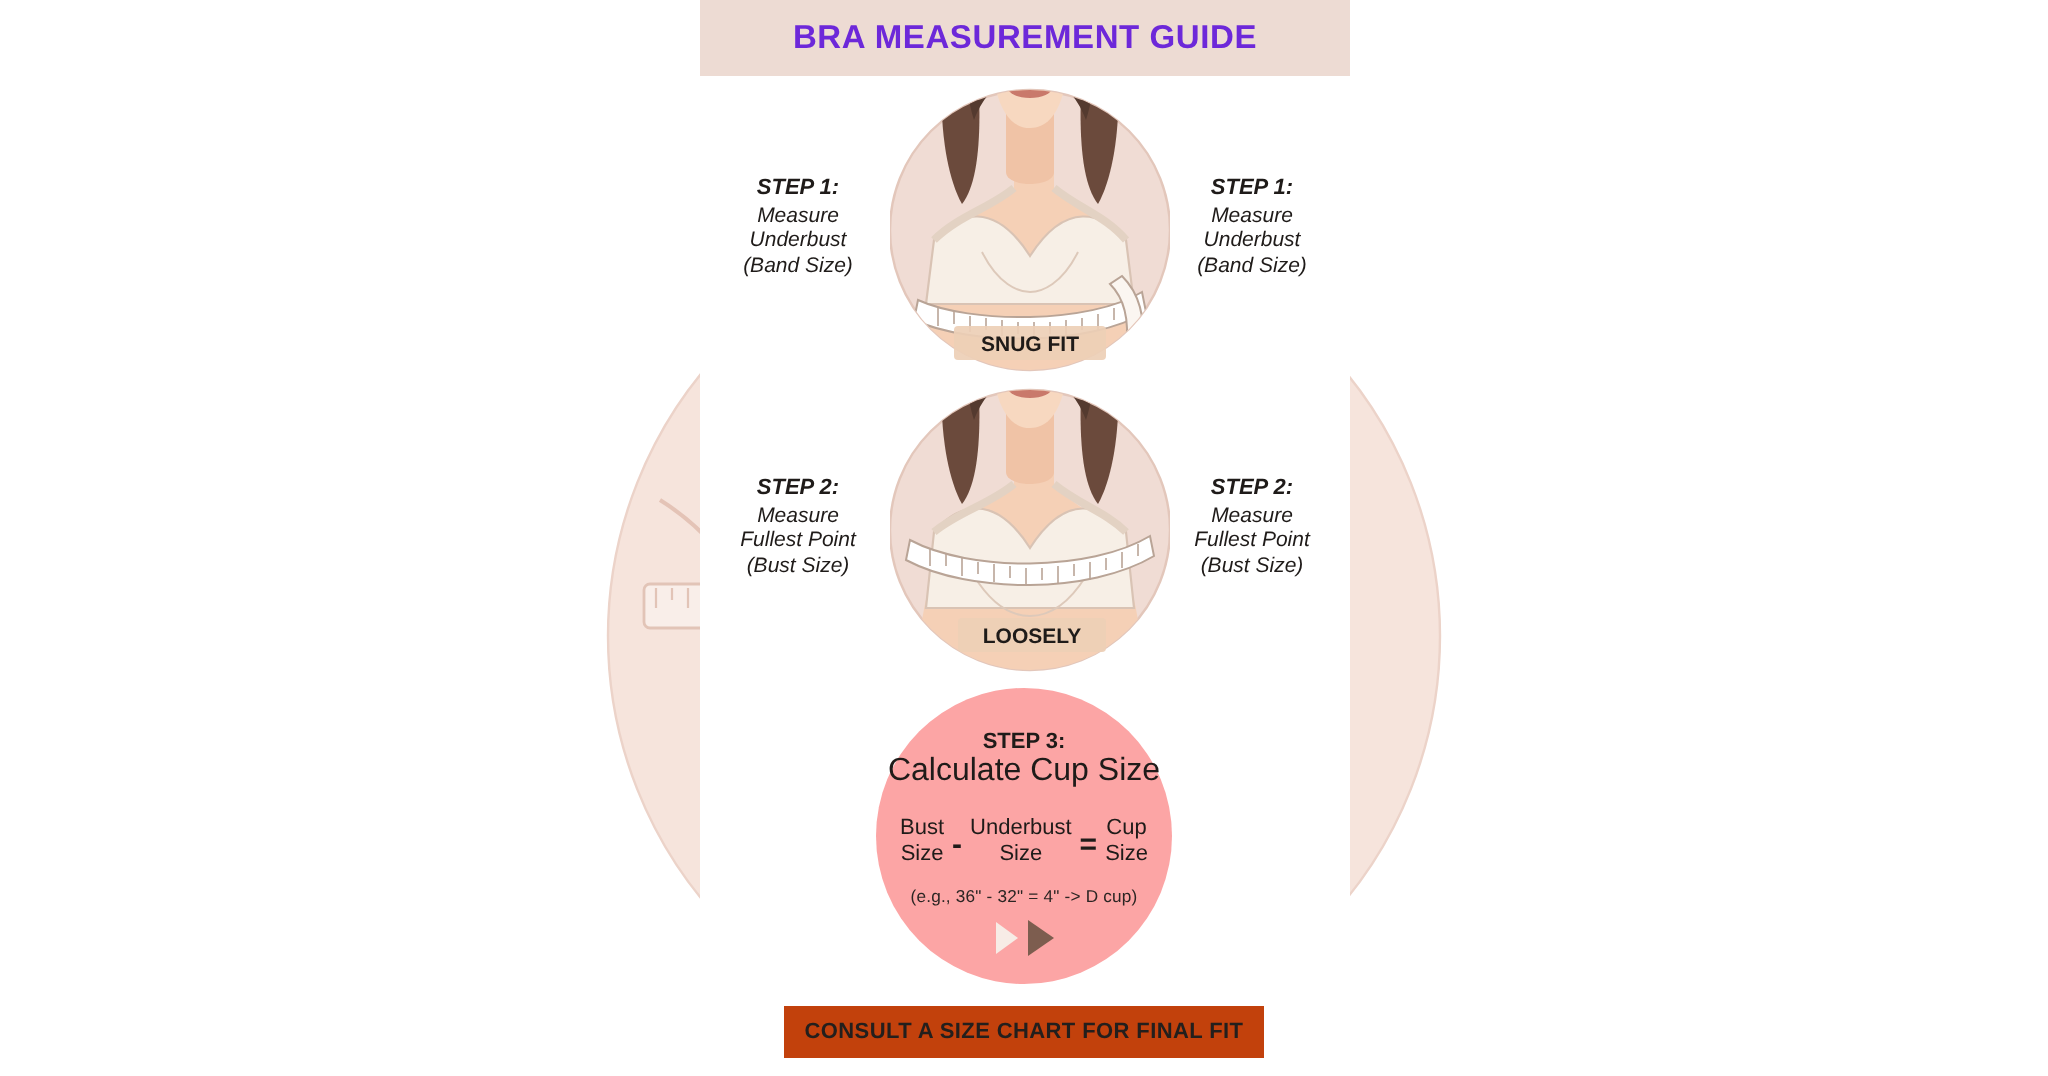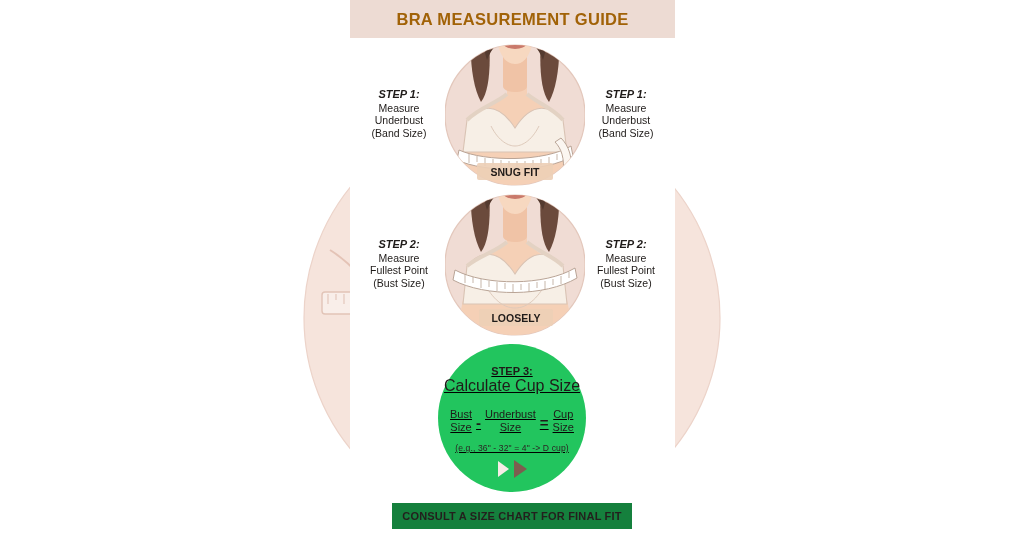--- a/index.html
+++ b/index.html
@@ -17,62 +17,62 @@
   #card{
     position:absolute;left:350px;top:0;width:325px;height:538px;
     background:#ffffff;overflow:hidden;
   }
   #header-band{
     position:absolute;left:0;top:0;width:325px;height:38px;
     background:#eddbd3;
     display:flex;align-items:center;justify-content:center;
   }
   #header-title{
-    font-size:16.5px;font-weight:bold;letter-spacing:.3px;color:#a16207;
+    font-size:16.5px;font-weight:bold;letter-spacing:.3px;color:#6d28d9;
     font-family:"Liberation Sans", sans-serif;white-space:nowrap;
   }
   
   .step-row{position:absolute;left:0;width:325px;height:150px;}
   #row1{top:42px;}
   #row2{top:192px;}
   .side-label{
     position:absolute;top:46px;width:98px;text-align:center;
     font-size:10.5px;line-height:12.6px;color:#1f1b19;
   }
   .side-label .ttl{font-weight:bold;font-size:11px;display:block;margin-bottom:1px;font-style:italic;}
-  .side-label .ln{display:block;}
+  .side-label .ln{display:block;font-style:italic;}
   .label-left{left:0px;}
   .label-right{left:227px;}
   .circle-illustration{
     position:absolute;left:95px;top:0px;width:140px;height:146px;
   }
   
   #step3{
     position:absolute;left:88px;top:344px;width:148px;height:148px;
-    border-radius:50%;background:#22c55e;
+    border-radius:50%;background:#fca5a5;
     display:flex;flex-direction:column;align-items:center;
-    box-sizing:border-box;padding-top:20px;text-decoration:underline;
+    box-sizing:border-box;padding-top:20px;
   }
   #s3-title{font-size:11px;font-weight:bold;color:#1f1b19;line-height:14px;}
   #s3-sub{font-size:16px;color:#1f1b19;line-height:14px;margin-top:1px;}
   #s3-formula{
     display:flex;align-items:center;justify-content:center;gap:4px;
     margin-top:15px;color:#1f1b19;
   }
   .term{display:flex;flex-direction:column;align-items:center;font-size:11px;line-height:13px;}
   .op{font-size:15px;font-weight:bold;line-height:13px;position:relative;top:1px;}
   #s3-example{font-size:8.6px;color:#2b2523;margin-top:9px;letter-spacing:.1px;}
   #s3-arrows{margin-top:7px;display:flex;align-items:center;gap:5px;}
   .tri{width:0;height:0;border-top:8px solid transparent;border-bottom:8px solid transparent;}
   .tri-light{border-left:11px solid #f7ece6;}
   .tri-dark{border-left:13px solid #7d5d4f;border-top-width:9px;border-bottom-width:9px;}
   
   #footer-banner{
     position:absolute;left:42px;top:503px;width:240px;height:26px;
-    background:#15803d;display:flex;align-items:center;justify-content:center;text-align:right;
+    background:#c2410c;display:flex;align-items:center;justify-content:center;text-align:right;
   }
   #footer-text{font-size:11px;font-weight:bold;letter-spacing:.2px;color:#231f1d;white-space:nowrap;}
 </style>
 </head>
 <body>
 
 <div id="watermark">
   <svg width="1024" height="538" viewBox="0 0 1024 538">
     <defs>
       <clipPath id="wmclip">

